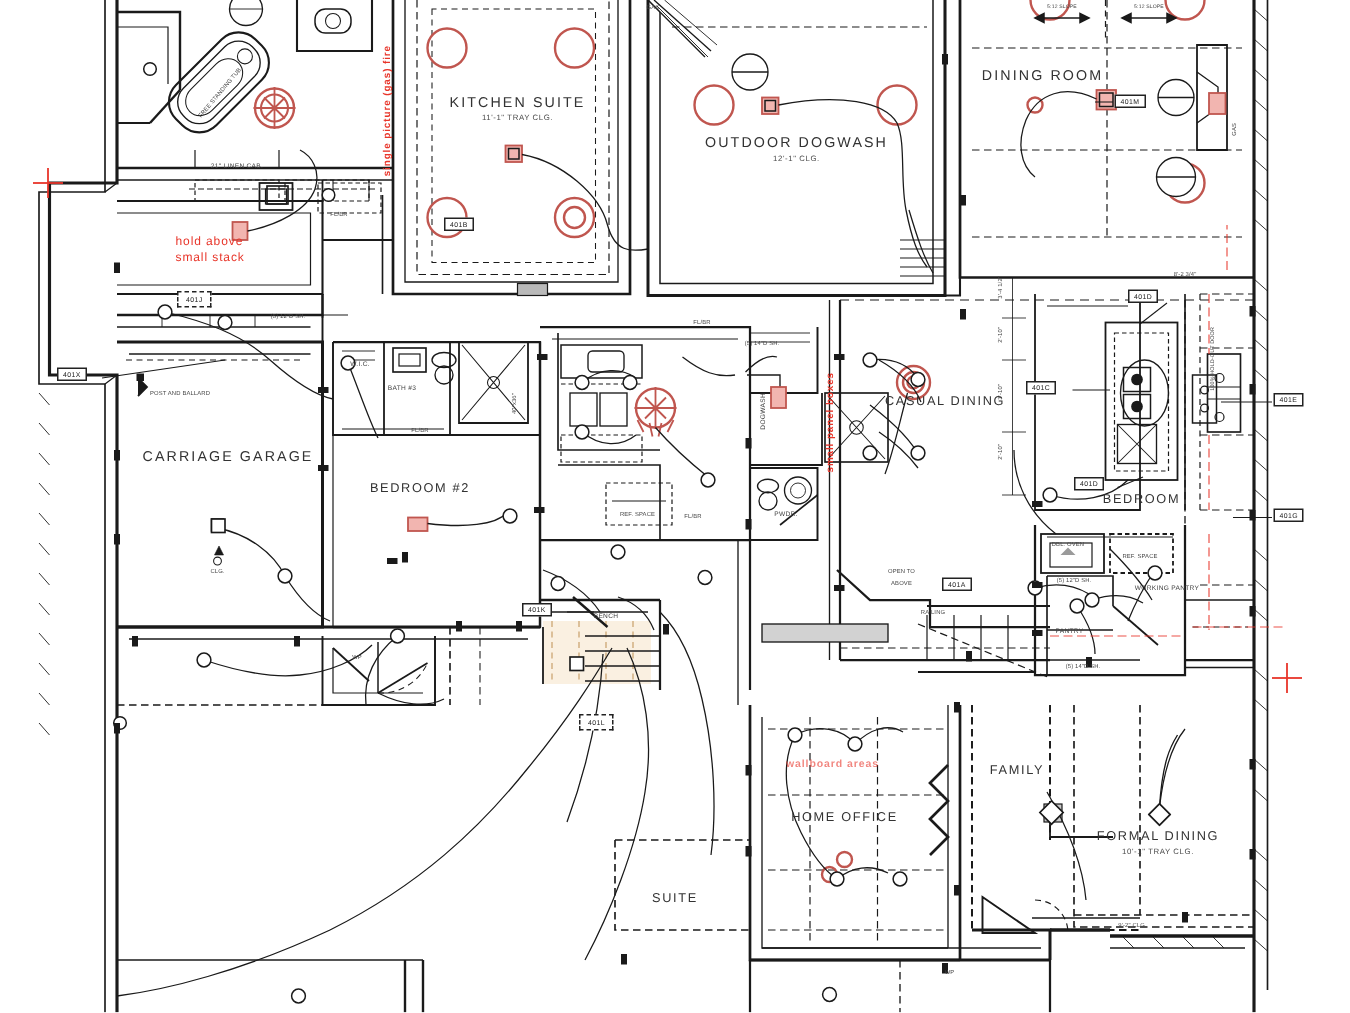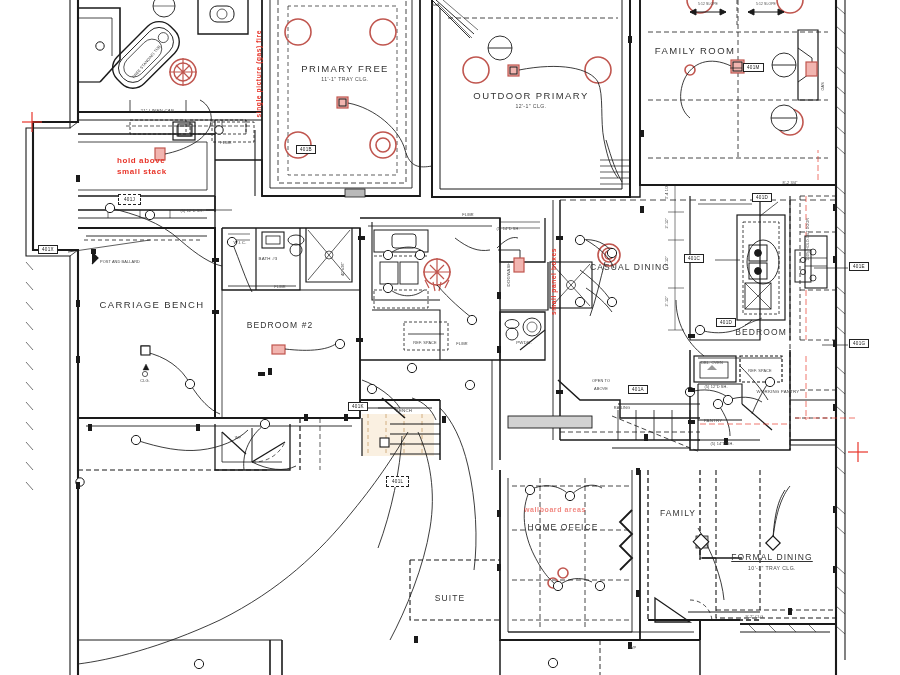--- a/index.html
+++ b/index.html
@@ -7,21 +7,21 @@
   #sheet{position:relative;width:900px;height:675px;background:#fff;overflow:hidden;}
   #svgroot{position:absolute;left:0;top:0;width:900px;height:675px;}
   .lbl{position:absolute;color:#3b3b3b;font-family:"Liberation Sans",sans-serif;white-space:nowrap;
        letter-spacing:.6px;}
   .room{font-size:8.5px;color:#333;letter-spacing:1.1px;}
   .roomBig{font-size:9.5px;color:#333;letter-spacing:1.4px;}
   .clg{font-size:5.2px;color:#4a4a4a;letter-spacing:.4px;}
   .tiny{font-size:4.4px;color:#444;letter-spacing:.2px;}
   .tiny2{font-size:3.9px;color:#444;letter-spacing:.1px;}
   .red{color:#e8352a;}
-  .redb{color:#e8352a;font-weight:bold;}
+  .redb{color:#e8352a;font-weight:normal;}
   .ctr{transform:translateX(-50%);}
   .tag{position:absolute;border:1px solid #222;background:#fff;font-size:4.6px;color:#222;
        padding:1px 3px;letter-spacing:.3px;}
   .tagd{position:absolute;border:1px dashed #222;background:#fff;font-size:4.6px;color:#222;
        padding:2px 5px;letter-spacing:.3px;}
   .vert{writing-mode:vertical-rl;transform:rotate(180deg);}
 </style>
 </head>
 <body>
 
@@ -584,35 +584,35 @@
       <path d="M690 12 l6 -3 l0 6 z" fill="#1a1a1a"></path>
       <path d="M726 12 l-6 -3 l0 6 z" fill="#1a1a1a"></path>
       <line x1="748" y1="12" x2="784" y2="12"></line>
       <path d="M748 12 l6 -3 l0 6 z" fill="#1a1a1a"></path>
       <path d="M784 12 l-6 -3 l0 6 z" fill="#1a1a1a"></path>
     </g>
     <line x1="737" y1="0" x2="737" y2="26" stroke="#1a1a1a" stroke-width="0.8" stroke-dasharray="4 3"></line>
 
   </svg>
 
-  <div class="lbl roomBig ctr" style="left:345px;top:63px;">PRIMARY FREE</div>
+  <div class="lbl roomBig ctr" style="left:345px;top:63px;">KITCHEN SUITE</div>
   <div class="lbl clg ctr" style="left:345px;top:76px;">11'-1" TRAY CLG.</div>
 
-  <div class="lbl roomBig ctr" style="left:531px;top:90px;">OUTDOOR PRIMARY</div>
+  <div class="lbl roomBig ctr" style="left:531px;top:90px;">OUTDOOR DOGWASH</div>
   <div class="lbl clg ctr" style="left:531px;top:103px;">12'-1" CLG.</div>
 
-  <div class="lbl roomBig ctr" style="left:695px;top:45px;">FAMILY ROOM</div>
-
-  <div class="lbl roomBig ctr" style="left:152px;top:299px;">CARRIAGE BENCH</div>
+  <div class="lbl roomBig ctr" style="left:695px;top:45px;">DINING ROOM</div>
+
+  <div class="lbl roomBig ctr" style="left:152px;top:299px;">CARRIAGE GARAGE</div>
   <div class="lbl room ctr" style="left:280px;top:320px;">BEDROOM #2</div>
   <div class="lbl room ctr" style="left:630px;top:262px;">CASUAL DINING</div>
   <div class="lbl room ctr" style="left:761px;top:327px;">BEDROOM</div>
-  <div class="lbl room ctr" style="left:563px;top:522px;">HOME OFFICE</div>
+  <div class="lbl room ctr" style="left:563px;top:539px;">HOME OFFICE</div>
   <div class="lbl room ctr" style="left:678px;top:508px;">FAMILY</div>
-  <div class="lbl room ctr" style="left:772px;top:552px;text-decoration:underline;">FORMAL DINING</div>
+  <div class="lbl room ctr" style="left:772px;top:552px;">FORMAL DINING</div>
   <div class="lbl clg ctr" style="left:772px;top:565px;">10'-1" TRAY CLG.</div>
   <div class="lbl room ctr" style="left:450px;top:593px;">SUITE</div>
 
   <div class="lbl tiny ctr" style="left:778px;top:389px;">
     <span>WORKING PANTRY</span>
   </div>
   <div class="lbl tiny ctr" style="left:713px;top:418px;">PANTRY</div>
   <div class="lbl tiny ctr" style="left:240px;top:240px;">W.I.C.</div>
   <div class="lbl tiny ctr" style="left:268px;top:256px;">BATH #3</div>
   <div class="lbl tiny ctr" style="left:524px;top:340px;">PWDR.</div>

